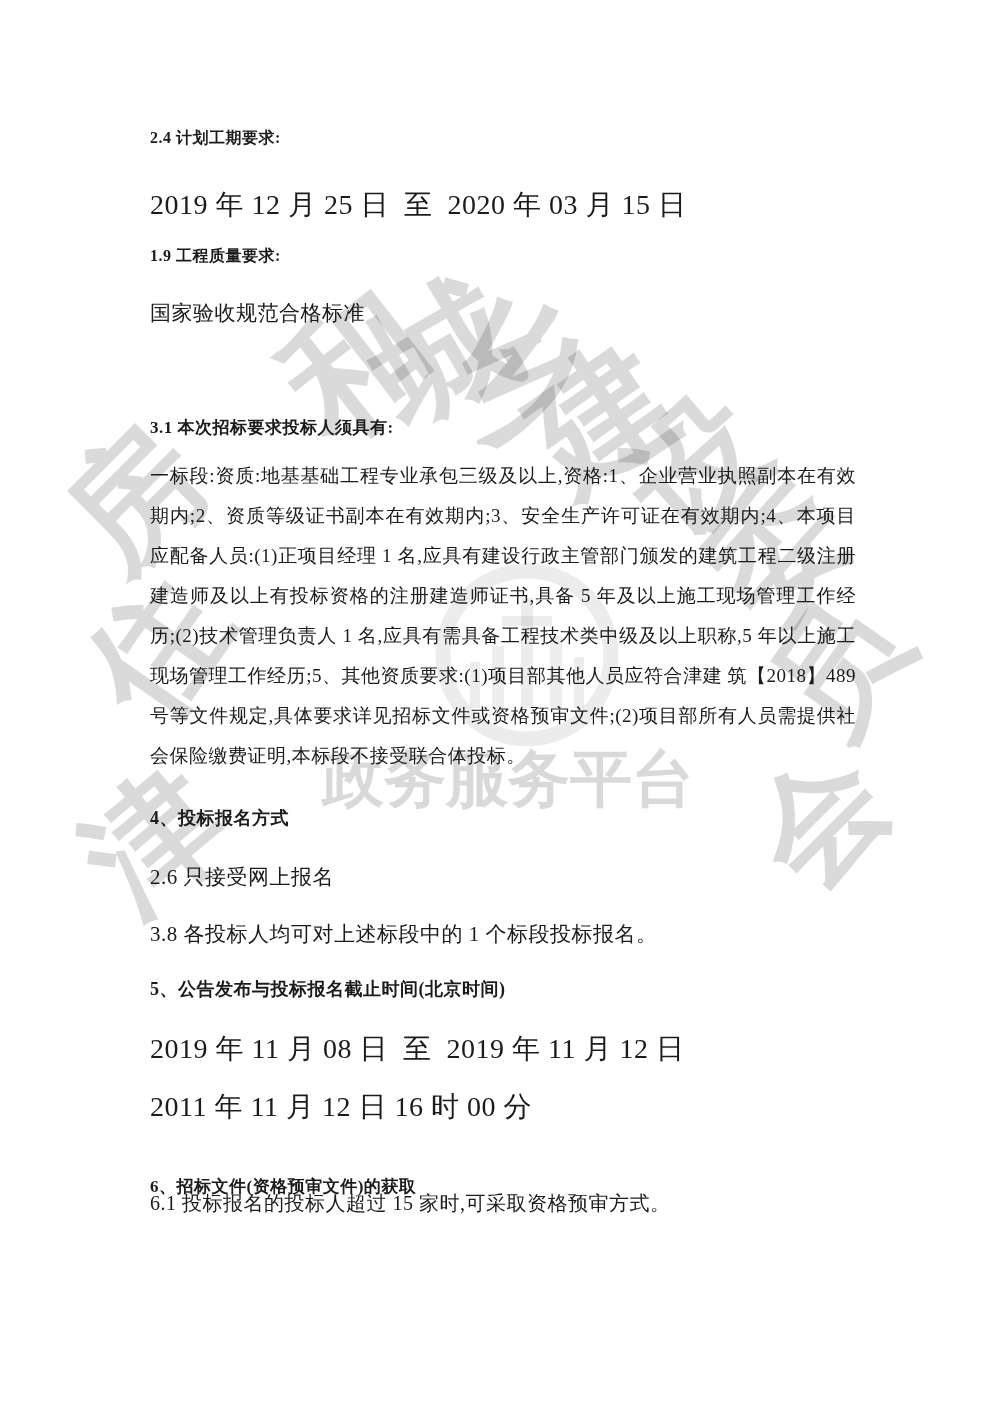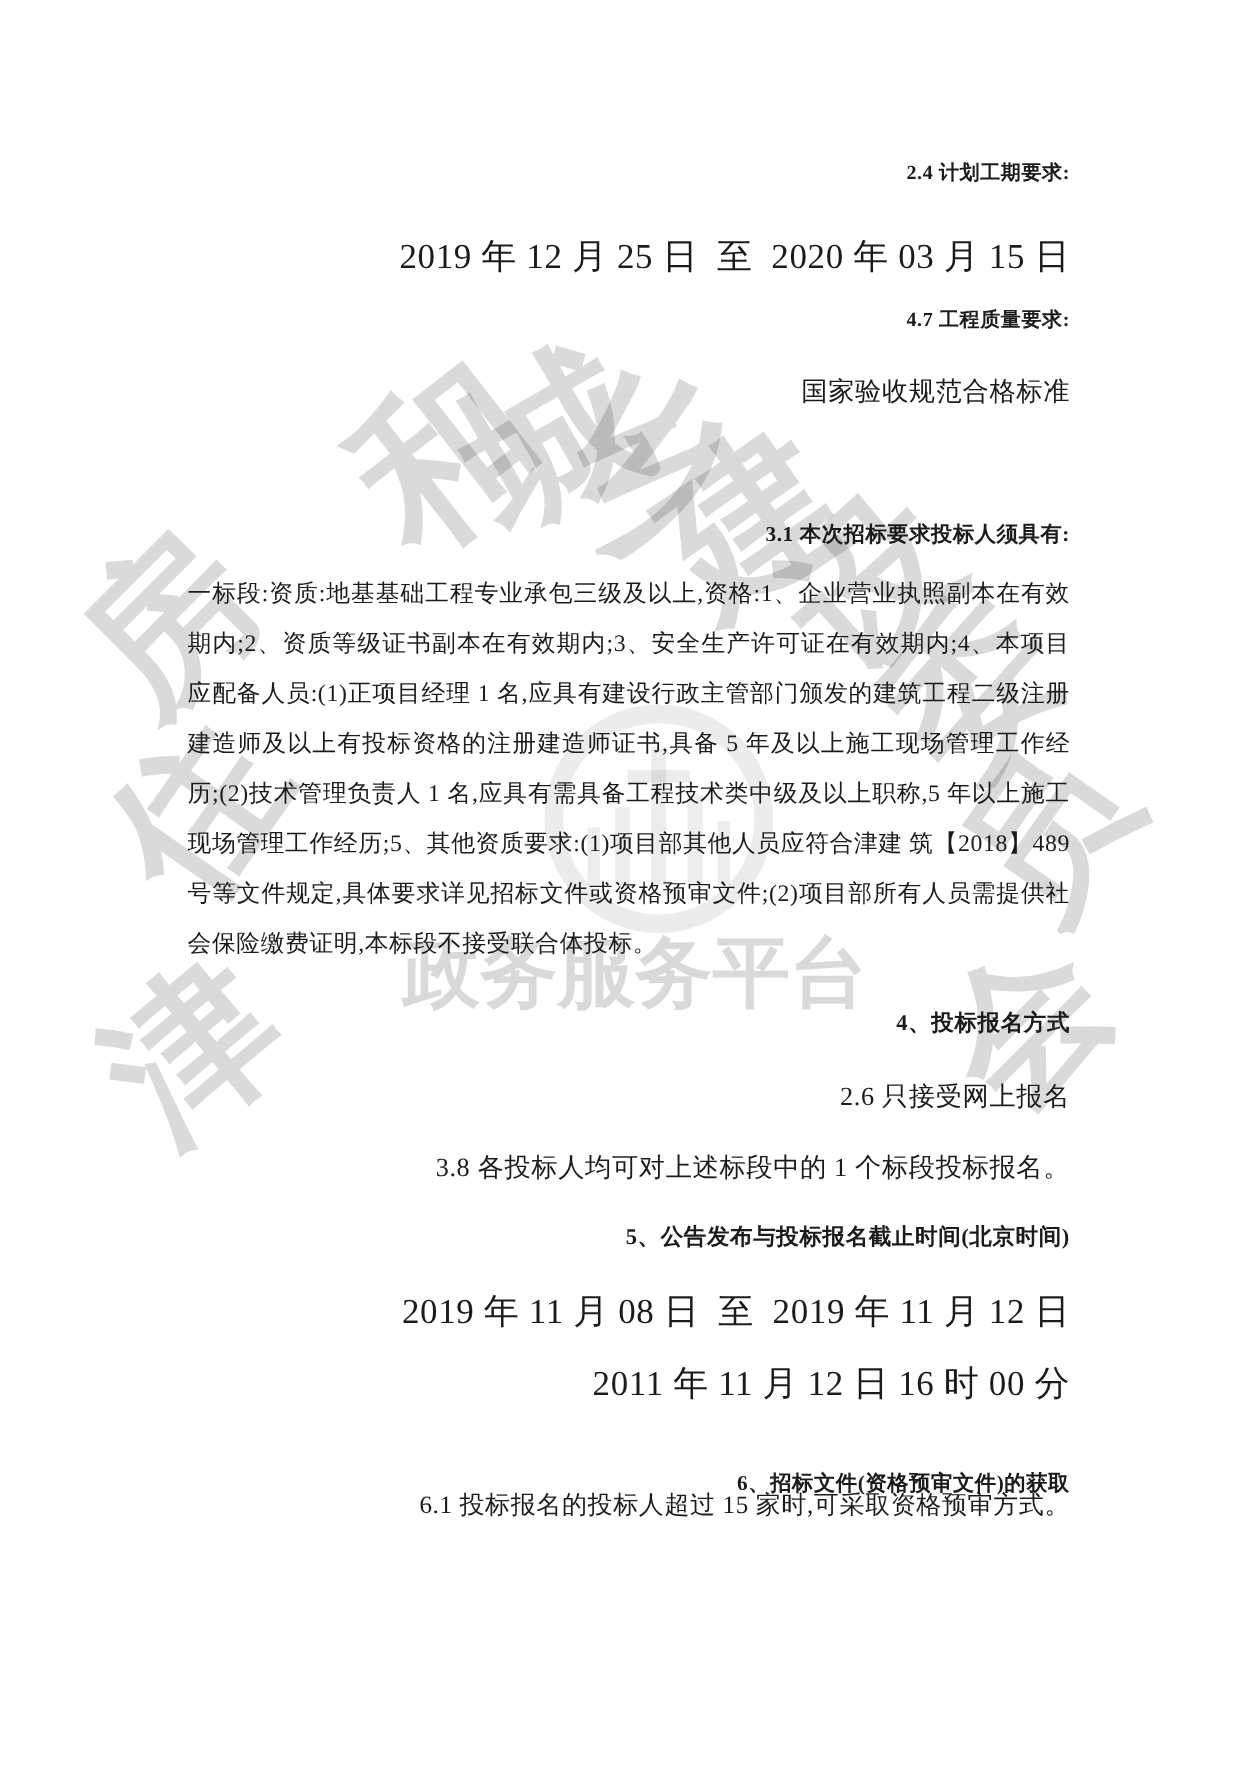--- a/index.html
+++ b/index.html
@@ -8,21 +8,21 @@
   
   #watermark{position:absolute;inset:0;pointer-events:none;}
   .wm-glyph{position:absolute;color:rgba(0,0,0,0.145);font-weight:bold;
             font-family:"Liberation Sans","DejaVu Sans",sans-serif;
             transform:translate(-50%,-50%) rotate(var(--r));line-height:1;white-space:nowrap;}
   #wm-banner{position:absolute;left:322px;top:748px;font-size:62px;line-height:1;
              color:rgba(0,0,0,0.15);font-weight:bold;letter-spacing:0px;
              font-family:"Liberation Sans","DejaVu Sans",sans-serif;white-space:nowrap;text-align:center;}
   #wm-emblem{position:absolute;left:432px;top:560px;}
   
-  .blk{position:absolute;left:150px;width:706px;color:#1b1b1b;white-space:pre-wrap;text-align:right;}
+  .blk{position:absolute;left:150px;width:706px;color:#1b1b1b;white-space:pre-wrap;}
   .label{font-size:16px;font-weight:bold;letter-spacing:.5px;}
   .label2{font-size:17px;font-weight:bold;letter-spacing:.5px;}
   .h1{font-size:21px;font-weight:bold;letter-spacing:1px;}
   .h2{font-size:18px;font-weight:bold;letter-spacing:.5px;}
   .h3{font-size:17px;font-weight:bold;letter-spacing:.5px;margin-top:35px;}
   .date{font-size:28px;letter-spacing:.5px;}
   .body{font-size:21px;letter-spacing:.5px;}
   .body-lg{font-size:20px;letter-spacing:.5px;}
   .para{font-size:19px;line-height:40px;text-align:justify;letter-spacing:.5px;}
 </style>
@@ -56,21 +56,21 @@
           <rect x="38" y="102" width="10" height="46"></rect>
           <rect x="142" y="97" width="10" height="51"></rect>
         </g>
       </svg>
     </div>
     <div id="wm-banner">政务服务平台</div>
   </div>
 
   <div class="blk label" style="top:128px">2.4 计划工期要求:</div>
   <div class="blk date" style="top:186px">2019 年 12 月 25 日  至  2020 年 03 月 15 日</div>
-  <div class="blk label" style="top:246px">4.7 工程质量要求:</div>
+  <div class="blk label" style="top:246px">1.9 工程质量要求:</div>
   <div class="blk body" style="top:299px">国家验收规范合格标准</div>
   <div class="blk label2" style="top:416px">3.1 本次招标要求投标人须具有:</div>
   <div class="blk para" style="top:456px">一标段:资质:地基基础工程专业承包三级及以上,资格:1、企业营业执照副本在有效期内;2、资质等级证书副本在有效期内;3、安全生产许可证在有效期内;4、本项目应配备人员:(1)正项目经理 1 名,应具有建设行政主管部门颁发的建筑工程二级注册建造师及以上有投标资格的注册建造师证书,具备 5 年及以上施工现场管理工作经历;(2)技术管理负责人 1 名,应具有需具备工程技术类中级及以上职称,5 年以上施工现场管理工作经历;5、其他资质要求:(1)项目部其他人员应符合津建 筑【2018】489 号等文件规定,具体要求详见招标文件或资格预审文件;(2)项目部所有人员需提供社会保险缴费证明,本标段不接受联合体投标。</div>
   <div class="blk h2" style="top:806px">4、投标报名方式</div>
   <div class="blk body" style="top:863px">2.6 只接受网上报名</div>
   <div class="blk body" style="top:920px">3.8 各投标人均可对上述标段中的 1 个标段投标报名。</div>
   <div class="blk h2" style="top:977px">5、公告发布与投标报名截止时间(北京时间)</div>
   <div class="blk date" style="top:1030px">2019 年 11 月 08 日  至  2019 年 11 月 12 日</div>
   <div class="blk date" style="top:1088px">2011 年 11 月 12 日 16 时 00 分</div>
   <div class="blk h3" style="top:1140px">6、招标文件(资格预审文件)的获取</div>

